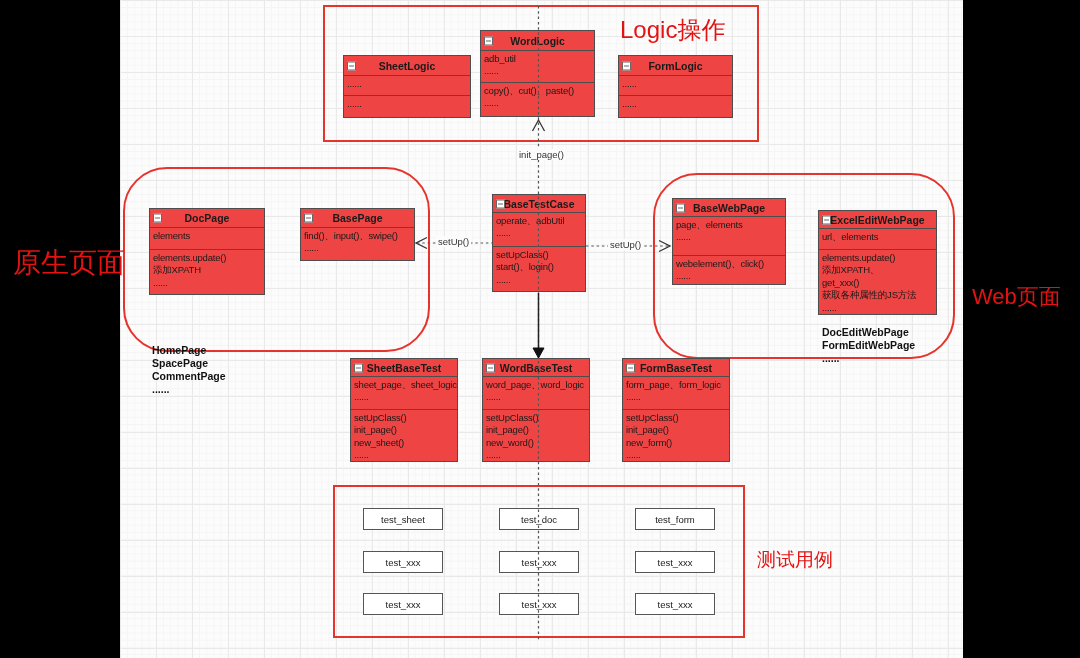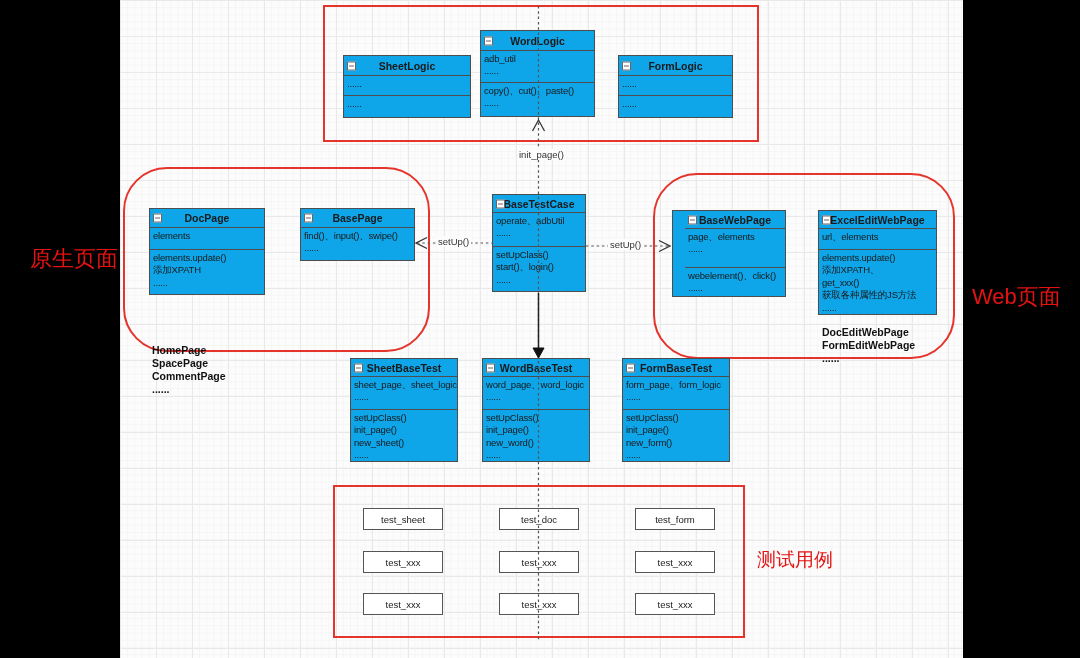--- a/index.html
+++ b/index.html
@@ -8,21 +8,21 @@
   #canvas{position:absolute;left:120px;top:0;width:843px;height:658px;background:#fcfcfc;
     background-image:
       linear-gradient(#e9e9e9 1px, transparent 1px),
       linear-gradient(90deg,#e9e9e9 1px, transparent 1px),
       linear-gradient(#f5f5f5 1px, transparent 1px),
       linear-gradient(90deg,#f5f5f5 1px, transparent 1px);
     background-size:36px 36px,36px 36px,7.2px 7.2px,7.2px 7.2px;}
   .region{position:absolute;border:2px solid #e5342c;box-sizing:border-box;}
   .rounded{border-radius:44px;}
   .rlabel{position:absolute;color:#e51212;white-space:nowrap;}
-  .uml{position:absolute;background:#0ea5e9;border:1.5px solid #4d4d4d;box-sizing:border-box;}
+  .uml{position:absolute;background:#ef4444;border:1.5px solid #4d4d4d;box-sizing:border-box;}
   .hdr{position:relative;display:flex;align-items:center;justify-content:center;
        font-weight:bold;font-size:10.5px;border-bottom:1.5px solid #4d4d4d;box-sizing:border-box;}
   .mini{position:absolute;left:3px;top:50%;transform:translateY(-50%);width:9px;height:9px;
         border:1px solid #666;box-sizing:border-box;display:flex;align-items:center;justify-content:center;background:#fff;}
   .mini i{display:block;width:5px;height:1px;background:#666;}
   .sec{box-sizing:border-box;padding:2px 3px;font-size:9.5px;line-height:12.4px;
        border-bottom:1.5px solid #4d4d4d;letter-spacing:-0.2px;}
   .sec.last{border-bottom:none;}
   .ln{white-space:nowrap;}
   .plist{position:absolute;font-weight:bold;font-size:10.5px;line-height:13px;color:#111;}
@@ -39,21 +39,22 @@
 <body>
 
 <div id="stage">
   <div id="canvas"></div>
 
   <div class="region" style="left:323px;top:5px;width:436px;height:137px;"></div>
   <div class="region rounded" style="left:123px;top:167px;width:307px;height:185px;"></div>
   <div class="region rounded" style="left:653px;top:173px;width:302px;height:186px;"></div>
   <div class="region" style="left:333px;top:485px;width:412px;height:153px;"></div>
 
-  <div class="rlabel" style="left:30px;top:244px;font-size:22px;">原生页面</div>
+  <div class="rlabel" style="left:620px;top:14px;font-size:24px;">Logic操作</div>
+  <div class="rlabel" style="left:13px;top:244px;font-size:28px;">原生页面</div>
   <div class="rlabel" style="left:972px;top:252px;font-size:22px;margin-top:30px;">Web页面</div>
   <div class="rlabel" style="left:757px;top:547px;font-size:19px;">测试用例</div>
 
   <div class="uml" style="left:343px;top:55px;width:128px;">
     <div class="hdr" style="height:20px;">
       <span class="mini">
           <i></i>
         </span>
       <span>SheetLogic</span>
     </div>
@@ -145,21 +146,21 @@
     </div>
   </div>
 
   <div class="plist" style="left:152px;top:305px;margin-top:39px;">
     <div>HomePage</div>
     <div>SpacePage</div>
     <div>CommentPage</div>
     <div>......</div>
   </div>
 
-  <div class="uml" style="left:672px;top:210px;width:114px;padding-left:12px;">
+  <div class="uml" style="left:672px;top:198px;width:114px;">
     <div class="hdr" style="height:18px;">
       <span class="mini">
           <i></i>
         </span>
       <span>BaseWebPage</span>
     </div>
     <div class="sec" style="height:39px;">
       <div class="ln">page、elements</div>
       <div class="ln">......</div>
     </div>

